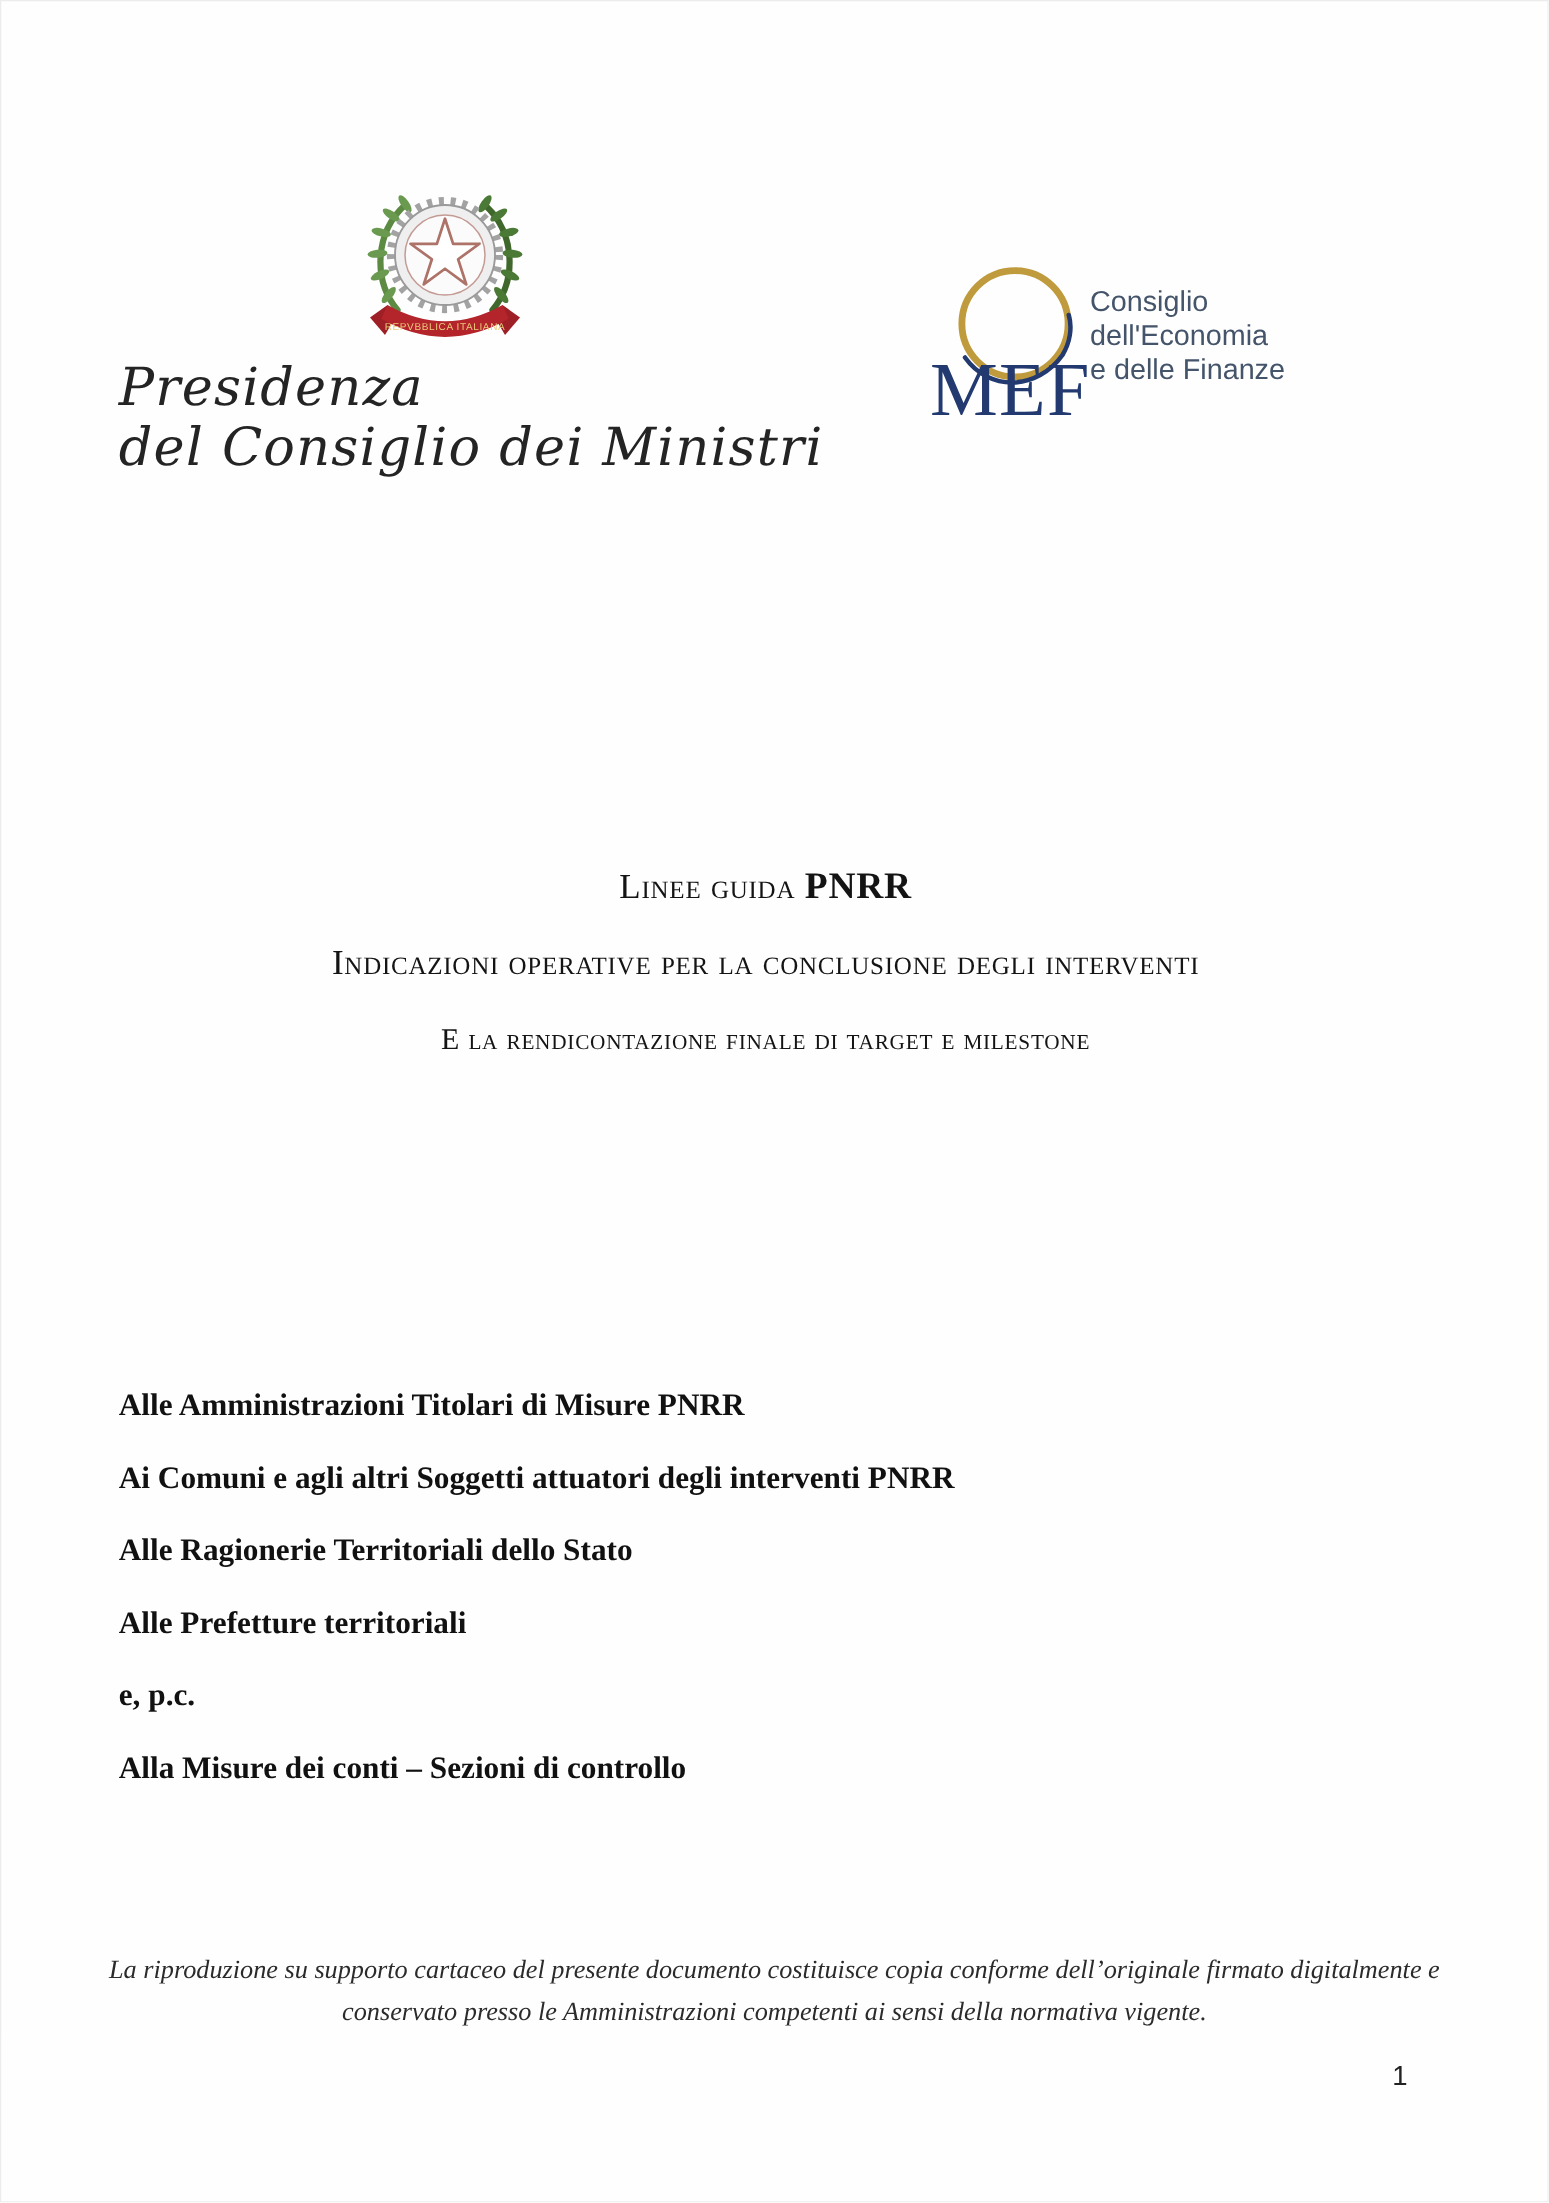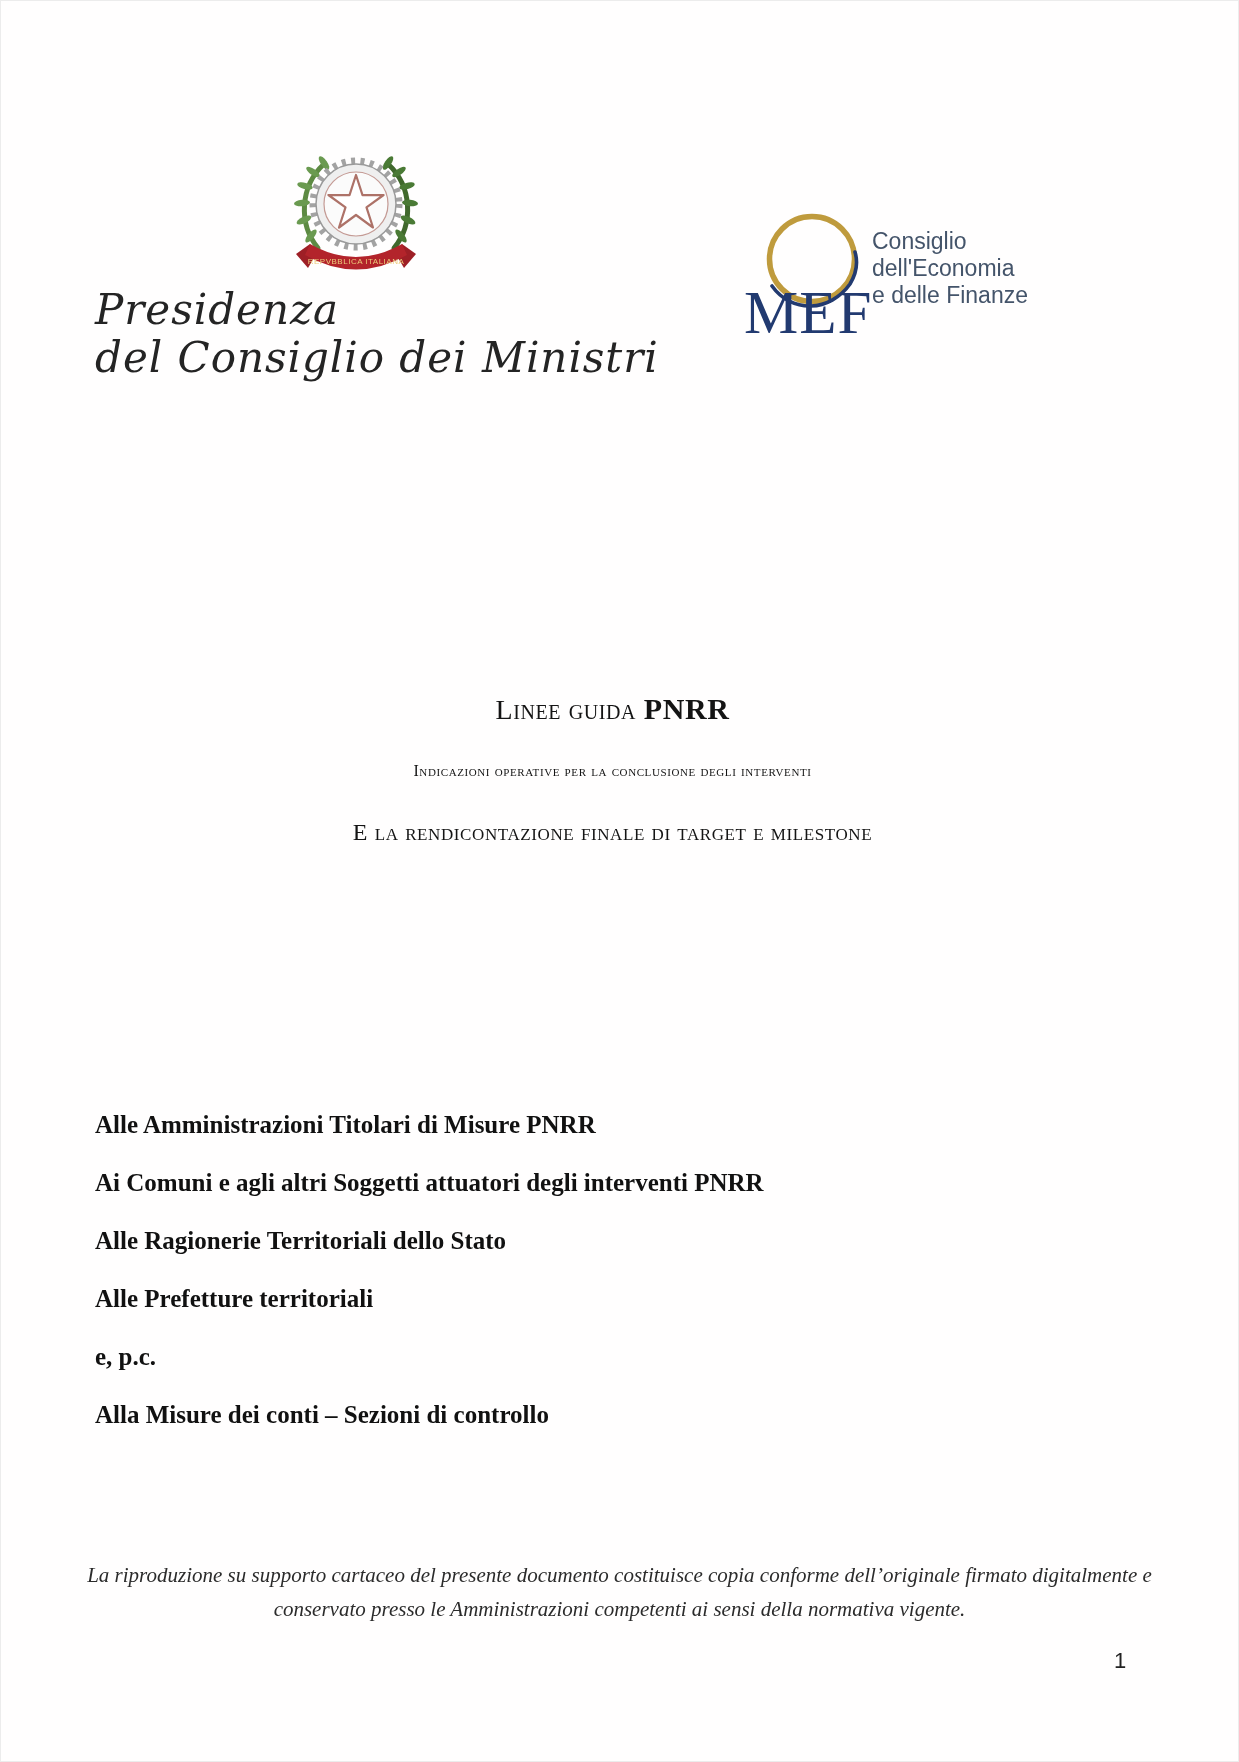--- a/index.html
+++ b/index.html
@@ -32,21 +32,21 @@
     color:#44546a;
   }
 
   
   .title-line {
     position:absolute; left:95px; width:1035px; text-align:center;
     font-variant:small-caps; letter-spacing:0.6px; color:#141414; white-space:nowrap;
   }
   .title-l1 { top:692px; font-size:28px; line-height:34px; }
   .title-l1 .pnrr { font-weight:bold; font-size:30px; }
-  .title-l2 { top:755px; font-size:16px; line-height:32px; }
+  .title-l2 { top:755px; font-size:28px; line-height:32px; }
   .title-l3 { top:816px; font-size:24px; line-height:32px; }
 
   
   .recipients {
     position:absolute; left:95px; top:1096px; width:1032px; text-align:left;
     font-weight:bold; font-size:25px; color:#111111;
   }
   .recipient { height:58px; line-height:58px; white-space:nowrap; }
 
   

